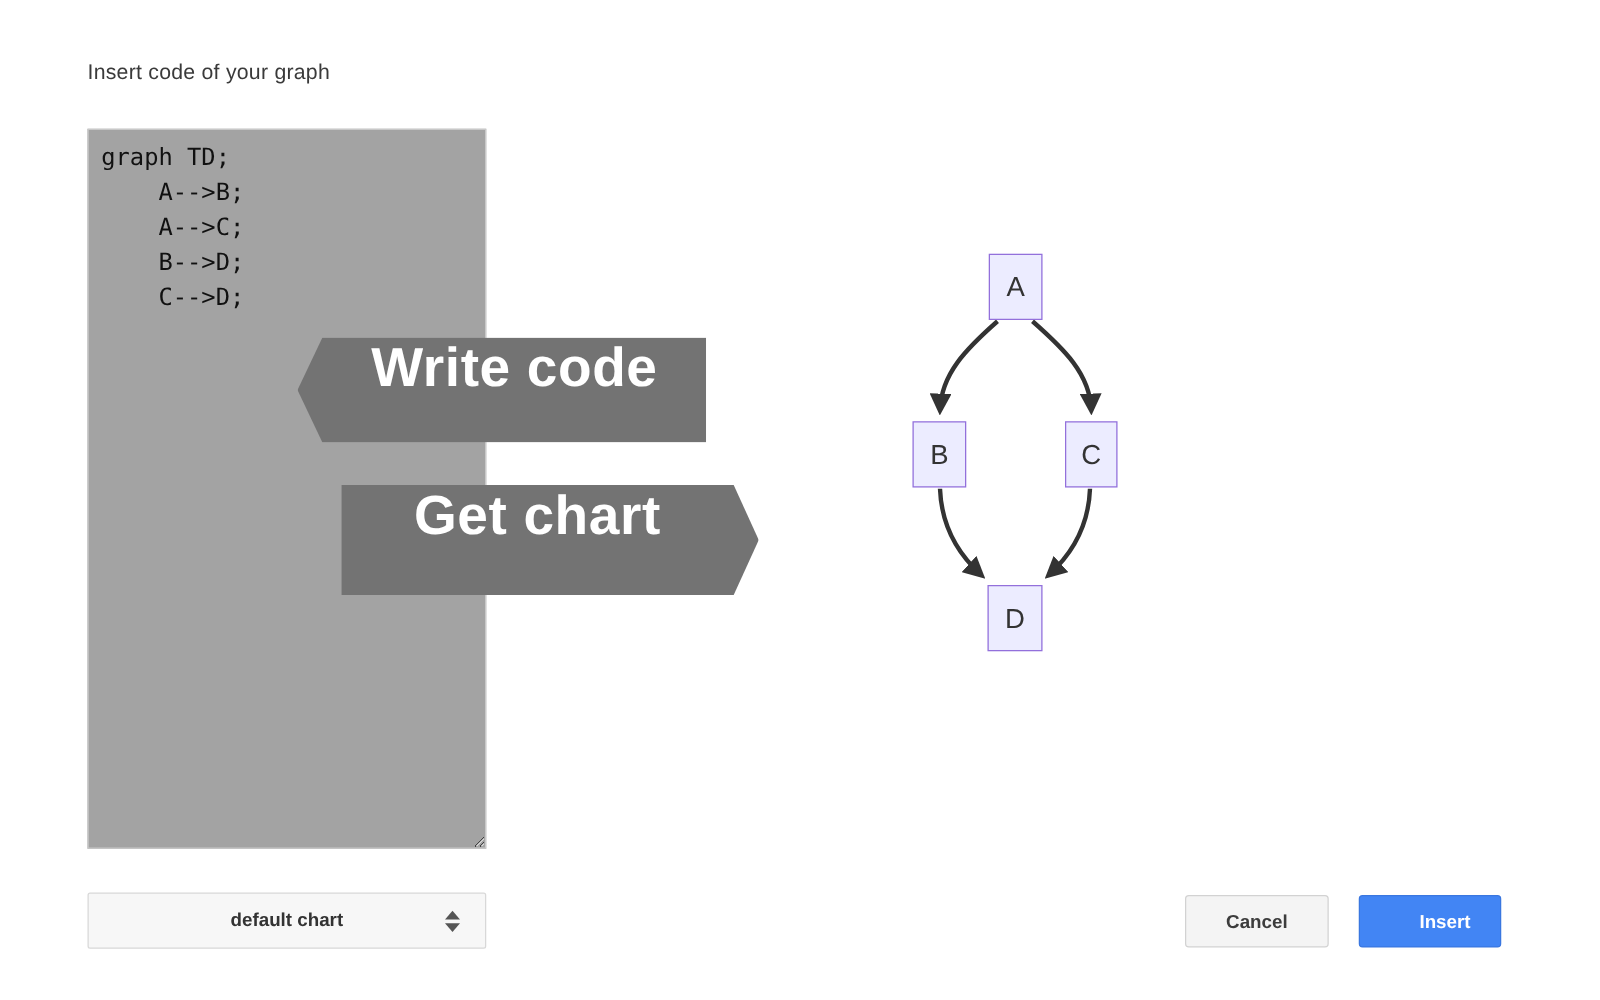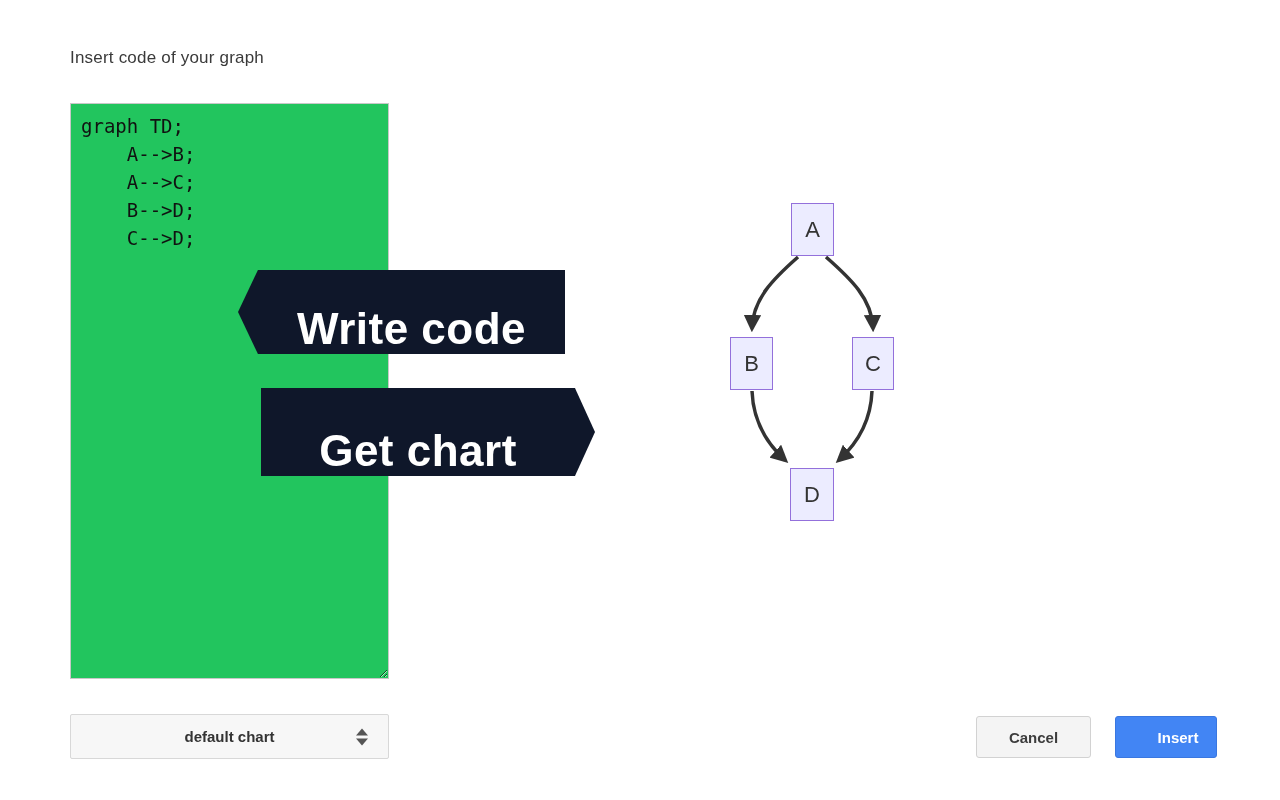--- a/index.html
+++ b/index.html
@@ -12,40 +12,40 @@
   .stage { position: absolute; left: 0; top: 0; width: 1280px; height: 800px; }
 
   .src-label {
     position: absolute; left: 70px; top: 48px;
     font-size: 17px; color: #3a3a3a; letter-spacing: 0.2px;
   }
 
   textarea.code-area {
     position: absolute; left: 70px; top: 103px;
     width: 319px; height: 576px;
-    border: 1px solid #c8c8c8; background: #22c55e;
+    border: 1px solid #c8c8c8; background: #a3a3a3;
     padding: 8px 10px;
     font-family: "DejaVu Sans Mono", monospace;
     font-size: 19px; line-height: 28px; color: #111111;
     outline: none; resize: both; overflow: auto;
   }
 
   .banner {
-    position: absolute; background: #0f172a;
-    display: flex; align-items: flex-end; justify-content: center;
+    position: absolute; background: #737373;
+    display: flex; align-items: flex-start; justify-content: center;
     color: #ffffff; font-weight: bold; font-size: 44px;
     letter-spacing: 0.5px; z-index: 5;
   }
   .banner-write {
     left: 238px; top: 270px; width: 327px; height: 84px;
     clip-path: polygon(0 50%, 6.1% 0, 100% 0, 100% 100%, 6.1% 100%);
     padding-left: 20px;
   }
   .banner-get {
-    left: 261px; top: 388px; width: 334px; height: 88px;
+    left: 273px; top: 388px; width: 334px; height: 88px;
     clip-path: polygon(0 0, 94% 0, 100% 50%, 94% 100%, 0 100%);
     padding-right: 20px;
   }
 
   .edges-svg { position: absolute; left: 690px; top: 185px; width: 240px; height: 360px; pointer-events: none; }
 
   .node {
     position: absolute; background: #ECECFF;
     border: 1.5px solid #9370DB;
     display: flex; align-items: center; justify-content: center;
@@ -77,28 +77,28 @@
   }
   .tri-down {
     width: 0; height: 0;
     border-left: 6px solid transparent; border-right: 6px solid transparent;
     border-top: 7px solid #555555;
   }
 
   .btn {
     position: absolute; top: 716px; height: 42px;
     display: flex; align-items: center; justify-content: center;
-    font-size: 15px; font-weight: bold; border-radius: 3px; cursor: pointer; margin-left: 28px;
+    font-size: 15px; font-weight: bold; border-radius: 3px; cursor: pointer;
   }
   .btn-cancel {
     left: 948px; width: 115px;
     background: #f4f4f4; border: 1px solid #d2d2d2; color: #3c3c3c;
   }
   .btn-insert {
-    left: 1087px; width: 102px;
+    left: 1087px; width: 114px;
     background: #4285f4; border: 1px solid #3a77e0; color: #ffffff; padding-left: 24px;
   }
 </style>
 </head>
 <body>
 
 <div class="stage">
 
   <div class="src-label">Insert code of your graph</div>
 

